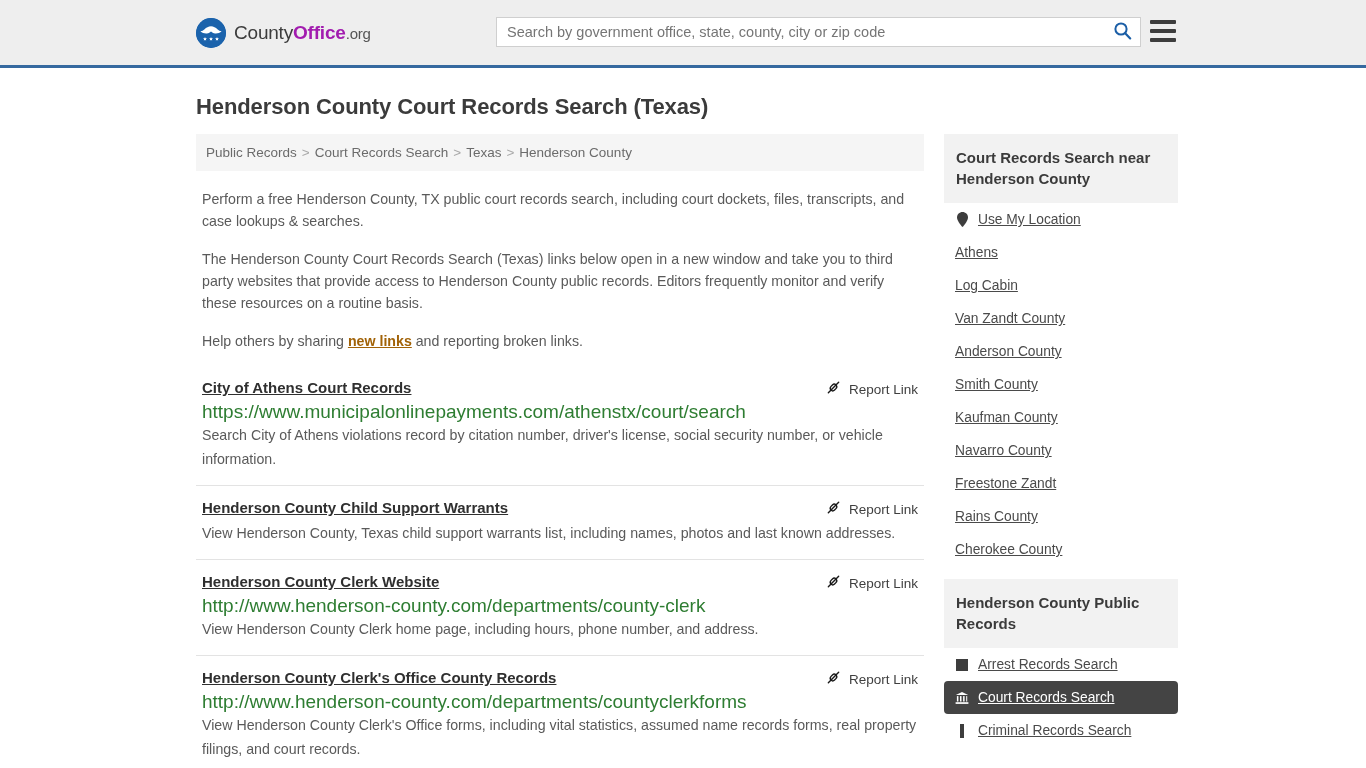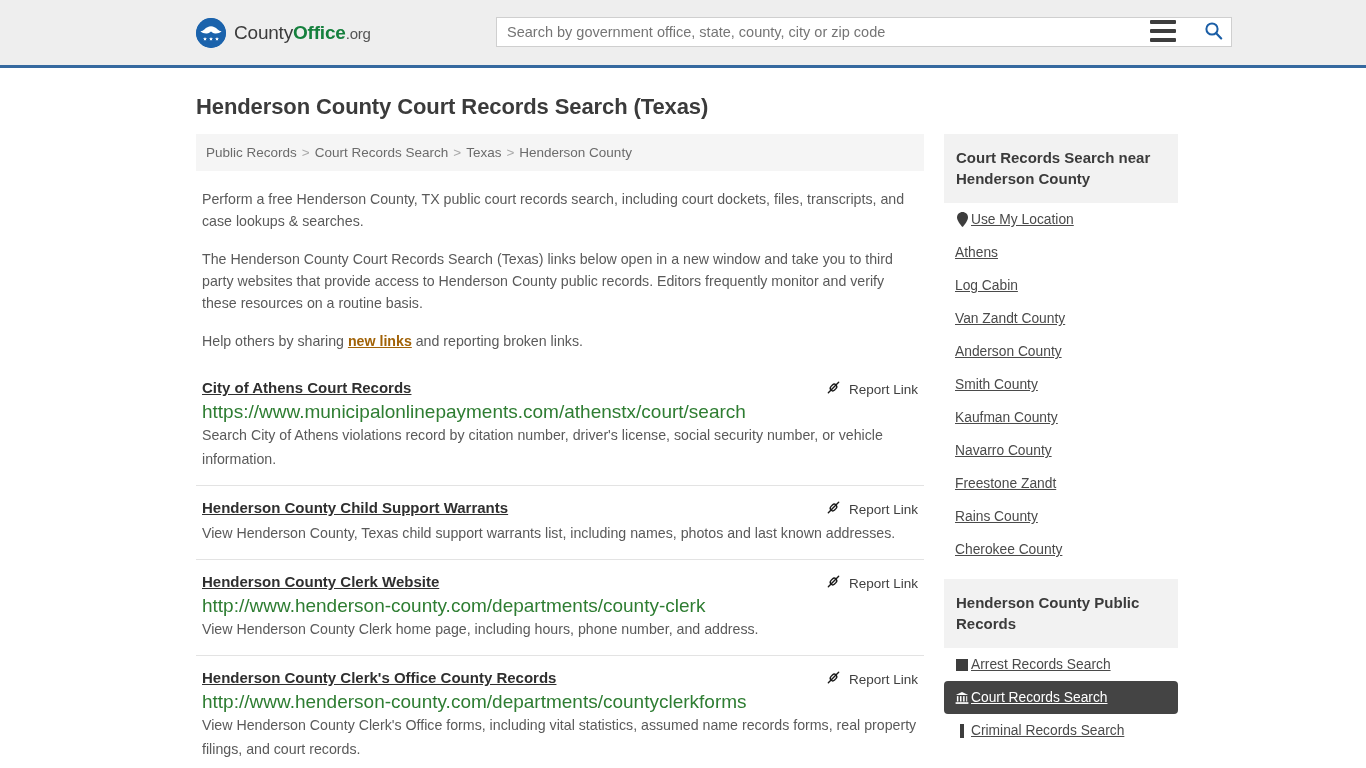--- a/index.html
+++ b/index.html
@@ -37,29 +37,29 @@
     overflow: hidden;
   }
   .logo-mark svg { position: absolute; top: 0; left: 0; }
   .logo-text {
     margin-left: 8px;
     font-size: 19px;
     letter-spacing: -0.2px;
     color: #3c3c3c;
     white-space: nowrap;
   }
-  .logo-text .bold-blue { color: #15803d; font-weight: bold; margin-top: 20px; }
+  .logo-text .bold-blue { color: #a21caf; font-weight: bold; margin-top: 20px; }
   .logo-text .county { font-weight: normal; color: #3c3c3c; }
   .logo-text .dotorg { font-size: 15px; color: #555; }
 
   .search-wrap {
     position: absolute;
     left: 496px;
     top: 17px;
-    width: 736px;
+    width: 645px;
     height: 30px;
     background: #ffffff;
     border: 1px solid #cfcfcf;
     display: flex;
     align-items: center;
     justify-content: center;
   }
   .search-input {
     flex: 1;
     border: none;
@@ -199,21 +199,21 @@
     padding: 13px 14px 14px 12px;
     font-size: 15px;
     font-weight: bold;
     color: #3b3b3b;
     line-height: 21px;
   }
   .side-list { margin: 0; padding: 0; list-style: none; }
   .side-list li {
     display: flex;
     align-items: center;
-    gap: 2px;
+    gap: 9px;
     padding: 9px 10px 9px 11px;
     font-size: 13.8px;
   }
   .side-list li a {
     color: #4a4a4a;
     text-decoration: underline;
   }
   .side-list li.active {
     background: #444444;
     border-radius: 4px;

